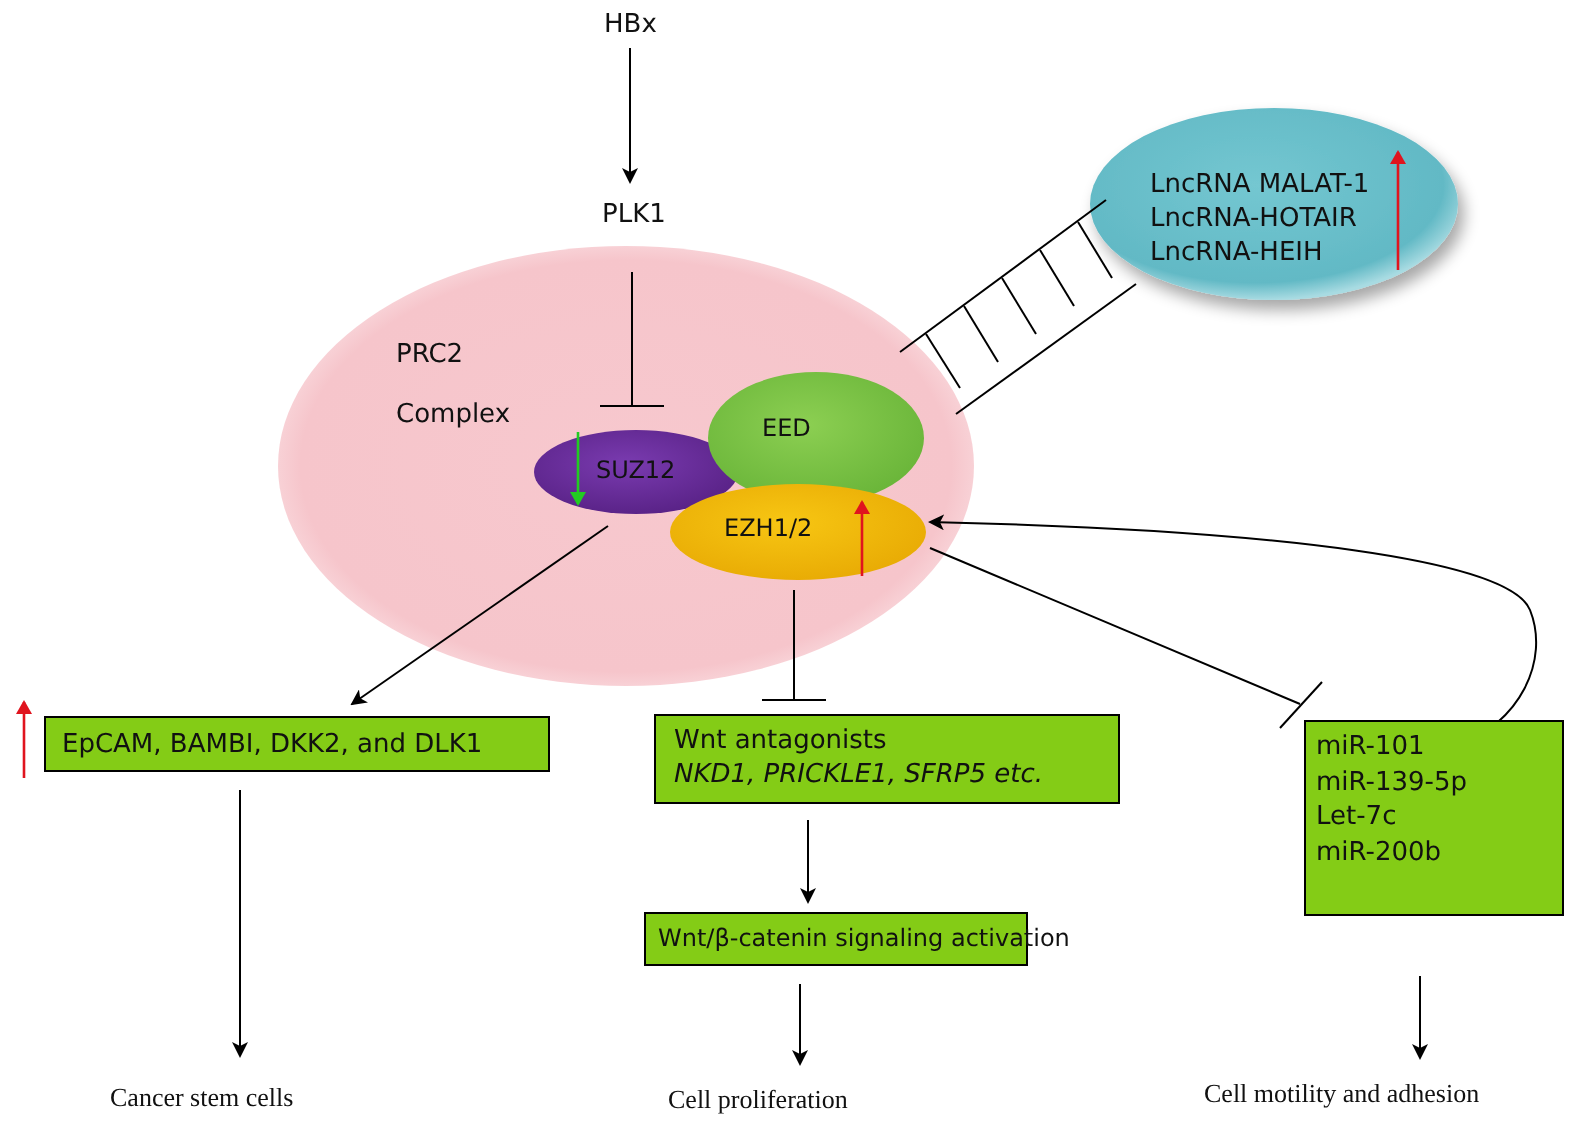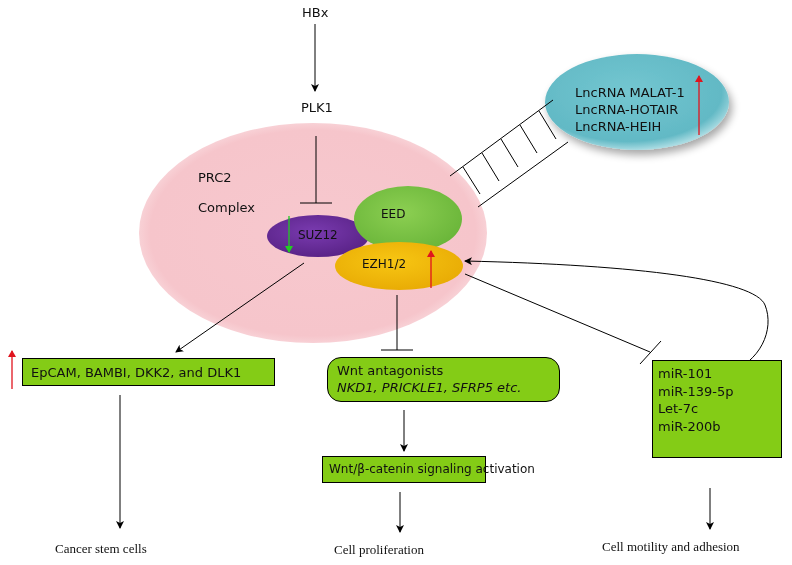--- a/index.html
+++ b/index.html
@@ -127,26 +127,26 @@
 <div style="position:absolute; left:575px; top:84px; font-size:13px; line-height:17px;">
   <div>LncRNA MALAT-1</div>
   <div>LncRNA-HOTAIR</div>
   <div>LncRNA-HEIH</div>
 </div>
 
 <div class="box" style="left:22px; top:358px; width:253px; height:28px; padding:6px 8px;">
   <div class="t">EpCAM, BAMBI, DKK2, and DLK1</div>
 </div>
 
-<div class="box" style="left:327px; top:357px; width:233px; height:45px; padding:4px 9px; line-height:17px;border-radius:14px;">
+<div class="box" style="left:327px; top:357px; width:233px; height:45px; padding:4px 9px; line-height:17px;">
   <div class="t">Wnt antagonists</div>
   <div class="t it">NKD1, PRICKLE1, SFRP5 etc.</div>
 </div>
 
-<div class="box" style="left:322px; top:456px; width:164px; height:27px; padding:5px 6px;">
+<div class="box" style="left:322px; top:456px; width:192px; height:27px; padding:5px 6px;">
   <div class="t" style="font-size:12px;">Wnt/β-catenin signaling activation</div>
 </div>
 
 <div class="box" style="left:652px; top:360px; width:130px; height:98px; padding:4px 5px; line-height:17.5px;">
   <div class="t">miR-101</div>
   <div class="t">miR-139-5p</div>
   <div class="t">Let-7c</div>
   <div class="t">miR-200b</div>
 </div>
 

